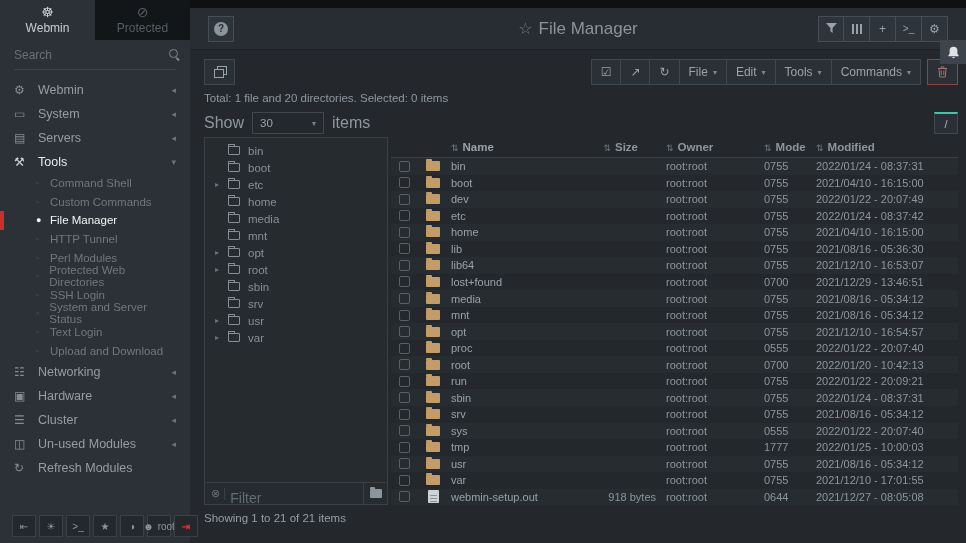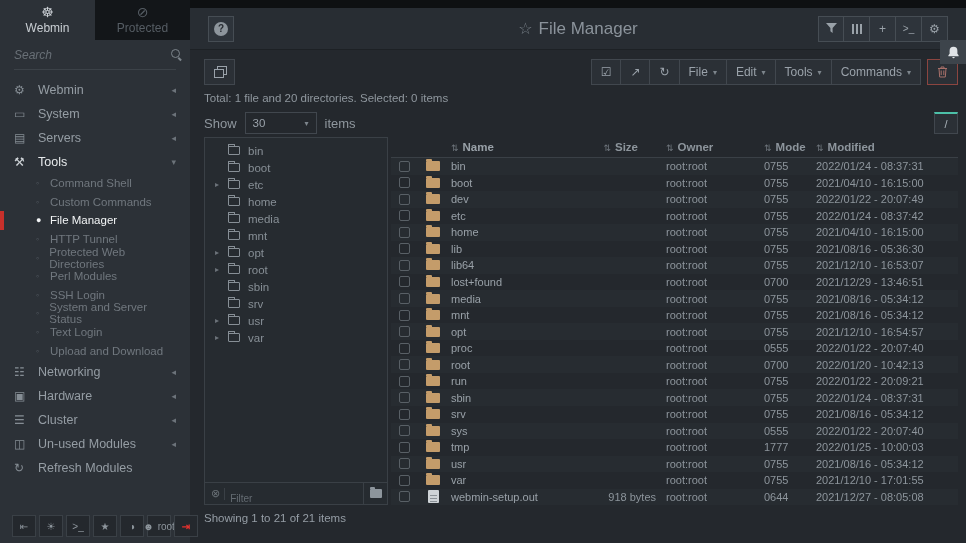--- a/index.html
+++ b/index.html
@@ -21,21 +21,21 @@
     gap:2px; font-size:12px; color:#c9ced3; cursor:pointer;
   }
   .side-tab .tab-ico { font-size:14px; line-height:14px; }
   .side-tab.inactive { background:#131619; color:#565d64; }
   .search-row {
     display:flex; align-items:center; margin:8px 14px 4px 14px;
     border-bottom:1px solid #3c4248; padding-bottom:7px;
   }
   .search-row input {
     flex:1; background:transparent; border:none; outline:none;
-    color:#9aa2a9; font-size:12px; font-family:inherit;font-style:italic;
+    color:#9aa2a9; font-size:12px; font-family:inherit;
   }
   .search-row input::placeholder { color:#697077; }
   .mag { position:relative; width:12px; height:12px; display:inline-block; }
   .mag::before { content:""; position:absolute; left:0; top:0; width:7px; height:7px;
     border:1.5px solid #7d858c; border-radius:50%; }
   .mag::after { content:""; position:absolute; left:8px; top:8px; width:4px; height:1.5px;
     background:#7d858c; transform:rotate(45deg); transform-origin:0 0; }
 
   .menu { flex:1; overflow:hidden; padding-top:4px; }
   .mi {
@@ -113,21 +113,21 @@
   .tgroup .tbtn { border-left-width:0; }
   .tgroup .tbtn:first-child { border-left-width:1px; }
   .tbtn.trash { border:1px solid #8c4540; color:#a8706a; margin-left:6px; }
   .copy-ico { position:relative; width:11px; height:9px; }
   .copy-ico::before { content:""; position:absolute; left:3px; top:-2px; width:8px; height:7px; border:1px solid #9aa2aa; background:#2b3036;}
   .copy-ico::after { content:""; position:absolute; left:0; top:1px; width:8px; height:7px; border:1px solid #9aa2aa; background:#2b3036;}
 
   .total-row { height:22px; display:flex; align-items:center; font-size:11.5px; color:#8f979e; }
 
   .show-row { display:flex; align-items:center; height:28px; }
-  .show-row .lbl { font-size:13px; color:#8f979e; }
+  .show-row .lbl { font-size:16px; color:#8f979e; }
   .select-box {
     display:flex; align-items:center; justify-content:space-between;
     width:72px; height:22px; margin:0 8px; padding:0 7px;
     border:1px solid #41474e; background:#24282d; color:#9aa2aa; cursor:pointer; font-size:11.5px;
   }
   .select-box .caret { font-size:8px; color:#7d858c; }
   .path-group { margin-left:auto; display:flex; }
   .path-root {
     width:24px; height:22px; background:#2b3036; border:1px solid #41474e;
     border-top:2px solid #4cc0a8; display:flex; align-items:center; justify-content:center;
@@ -147,21 +147,21 @@
   .titem { display:flex; align-items:center; height:17px; padding-left:10px; cursor:pointer; color:#878f96; font-size:11.5px; }
   .titem .caret { width:9px; font-size:8px; color:#6c737a; }
   .titem .fold { margin:0 8px 0 4px; }
   .folder-o { position:relative; width:12px; height:9px; border:1px solid #878f96; border-radius:1px; display:inline-block; }
   .folder-o::before { content:""; position:absolute; left:-1px; top:-3px; width:5px; height:2px; border:1px solid #878f96; border-bottom:none; border-radius:1px 1px 0 0; }
   .filter-bar {
     height:22px; border-top:1px solid #3a4046; display:flex; align-items:center; padding-left:6px;
   }
   .filter-bar .clear { color:#6b7278; font-size:11px; margin-right:4px; cursor:pointer; }
   .filter-bar .sep { width:1px; height:12px; background:#3a4046; margin-right:5px; }
-  .filter-bar input { flex:1; min-width:0; background:transparent; border:none; outline:none; color:#9aa2a9; font-size:10px; font-family:inherit;margin-top:9px; }
+  .filter-bar input { flex:1; min-width:0; background:transparent; border:none; outline:none; color:#9aa2a9; font-size:14px; font-family:inherit;margin-top:9px; }
   .filter-bar input::placeholder { color:#656c73; }
   .filter-dir-btn {
     width:24px; height:100%; border-left:1px solid #3a4046; display:flex;
     align-items:center; justify-content:center; cursor:pointer;
   }
   .folder-s { position:relative; width:12px; height:9px; background:#8d959c; border-radius:1px; display:inline-block; }
   .folder-s::before { content:""; position:absolute; left:0; top:-2px; width:5px; height:2px; background:#8d959c; border-radius:1px 1px 0 0; }
 
   .table-panel { flex:1; display:flex; flex-direction:column; background:#a16207; }
   .thead {
@@ -245,25 +245,25 @@
         <div class="smi active">
           <span class="dot">●</span>
           <span>File Manager</span>
         </div>
         <div class="smi">
           <span class="dot">◦</span>
           <span>HTTP Tunnel</span>
         </div>
         <div class="smi">
           <span class="dot">◦</span>
+          <span>Perl Modules</span>
+        </div>
+        <div class="smi">
+          <span class="dot">◦</span>
           <span>Protected Web Directories</span>
-        </div>
-        <div class="smi">
-          <span class="dot">◦</span>
-          <span>Perl Modules</span>
         </div>
         <div class="smi">
           <span class="dot">◦</span>
           <span>SSH Login</span>
         </div>
         <div class="smi">
           <span class="dot">◦</span>
           <span>System and Server Status</span>
         </div>
         <div class="smi">

